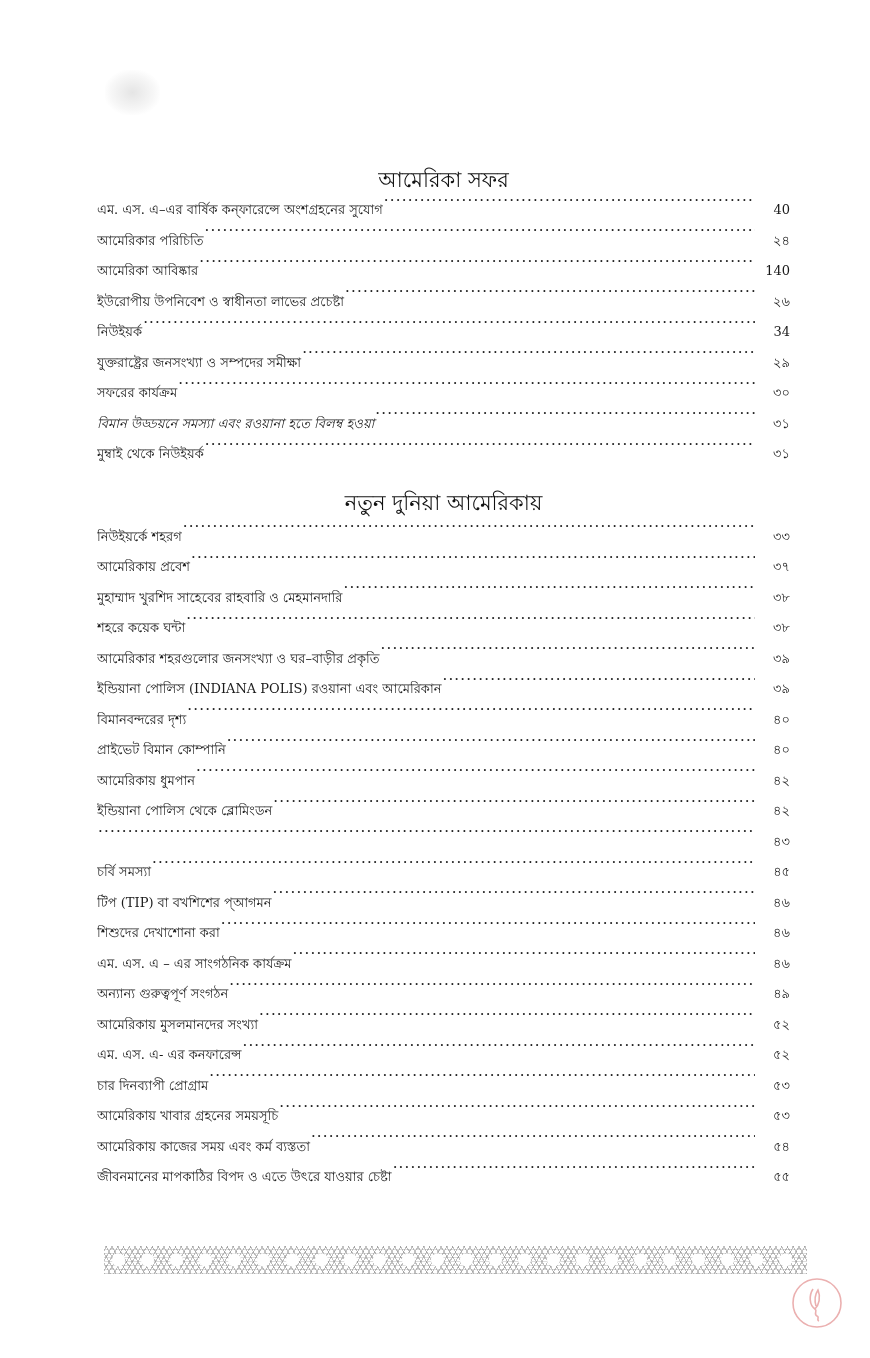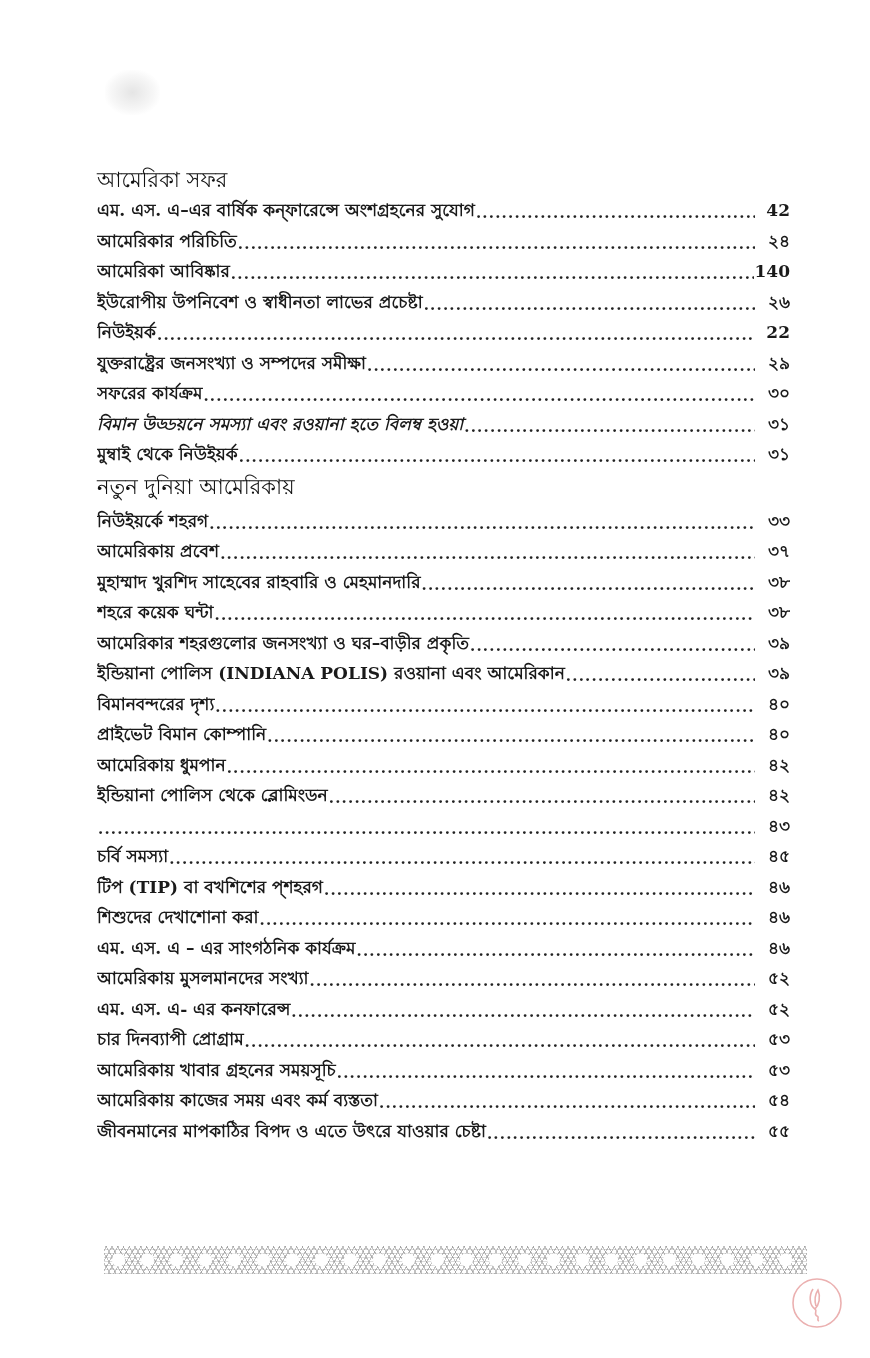--- a/index.html
+++ b/index.html
@@ -6,27 +6,27 @@
   body {
     width: 870px; height: 1358px; background: #ffffff; position: relative; overflow: hidden;
     font-family: "DejaVu Serif", "Liberation Serif", serif; color: #1a1a1a;
   }
   .smudge {
     position: absolute; left: 105px; top: 70px; width: 55px; height: 45px;
     background: radial-gradient(ellipse at center, rgba(180,180,180,0.35) 0%, rgba(200,200,200,0.15) 55%, rgba(255,255,255,0) 75%);
   }
   .toc { position: absolute; left: 97px; top: 165px; width: 693px; }
   .section-heading {
-    font-size: 21px; line-height: 30px; margin: 0; color: #111;
+    text-align: center; font-size: 21px; line-height: 30px; margin: 0; color: #111;
     font-weight: normal;
   }
-  .section-heading.s2 { margin-top: 2px; margin-bottom: 4px; }
+  .section-heading.s2 { margin-top: 18px; margin-bottom: 4px; }
   .row {
-    display: flex; align-items: flex-end; height: 30.5px; font-size: 17px; line-height: 30.5px;
-    white-space: nowrap; overflow: hidden; cursor: pointer; font-weight: bold;
+    display: flex; align-items: flex-start; height: 30.5px; font-size: 13px; line-height: 30.5px;
+    white-space: nowrap; overflow: hidden; cursor: pointer;
   }
   .row .title { flex: 0 0 auto; }
   .row .title.italic { font-style: italic; }
   .row .leader {
     flex: 1 1 auto; overflow: hidden; margin: 0 1px; position: relative; height: 1em;
   }
   .row .leader::after {
     content: "................................................................................................................................................................................................................";
     position: absolute; left: 0; bottom: -3px; letter-spacing: 1.2px; color: #222; font-size: 15px;
   }
@@ -48,41 +48,41 @@
 <body>
 
 <div class="smudge"></div>
 
 <div class="toc">
   <h2 class="section-heading">আমেরিকা সফর</h2>
   <div id="sec0">
       <div class="row">
         <span class="title">এম. এস. এ–এর বার্ষিক কন্‌ফারেন্সে অংশগ্রহনের সুযোগ </span>
         <span class="leader"></span>
-        <span class="page">42</span>
+        <span class="page">40</span>
       </div>
       <div class="row">
         <span class="title">আমেরিকার পরিচিতি</span>
         <span class="leader"></span>
         <span class="page">২৪</span>
       </div>
       <div class="row">
         <span class="title">আমেরিকা আবিষ্কার </span>
         <span class="leader"></span>
         <span class="page">140</span>
       </div>
       <div class="row">
         <span class="title">ইউরোপীয় উপনিবেশ ও স্বাধীনতা লাভের প্রচেষ্টা</span>
         <span class="leader"></span>
         <span class="page">২৬</span>
       </div>
       <div class="row">
         <span class="title">নিউইয়র্ক</span>
         <span class="leader"></span>
-        <span class="page">22</span>
+        <span class="page">34</span>
       </div>
       <div class="row">
         <span class="title">যুক্তরাষ্ট্রের জনসংখ্যা ও সম্পদের সমীক্ষা</span>
         <span class="leader"></span>
         <span class="page">২৯</span>
       </div>
       <div class="row">
         <span class="title">সফরের কার্যক্রম</span>
         <span class="leader"></span>
         <span class="page">৩০</span>
@@ -154,33 +154,38 @@
       <div class="row">
         <span class="leader"></span>
         <span class="page">৪৩</span>
       </div>
       <div class="row">
         <span class="title">চর্বি সমস্যা </span>
         <span class="leader"></span>
         <span class="page">৪৫</span>
       </div>
       <div class="row">
-        <span class="title">টিপ (TIP) বা বখশিশের প্শহরগ</span>
+        <span class="title">টিপ (TIP) বা বখশিশের প্আগমন</span>
         <span class="leader"></span>
         <span class="page">৪৬</span>
       </div>
       <div class="row">
         <span class="title">শিশুদের দেখাশোনা করা </span>
         <span class="leader"></span>
         <span class="page">৪৬</span>
       </div>
       <div class="row">
         <span class="title">এম. এস. এ – এর সাংগঠনিক কার্যক্রম</span>
         <span class="leader"></span>
         <span class="page">৪৬</span>
+      </div>
+      <div class="row">
+        <span class="title">অন্যান্য গুরুত্বপূর্ণ সংগঠন</span>
+        <span class="leader"></span>
+        <span class="page">৪৯</span>
       </div>
       <div class="row">
         <span class="title">আমেরিকায় মুসলমানদের সংখ্যা </span>
         <span class="leader"></span>
         <span class="page">৫২</span>
       </div>
       <div class="row">
         <span class="title">এম. এস. এ- এর কনফারেন্স </span>
         <span class="leader"></span>
         <span class="page">৫২</span>

